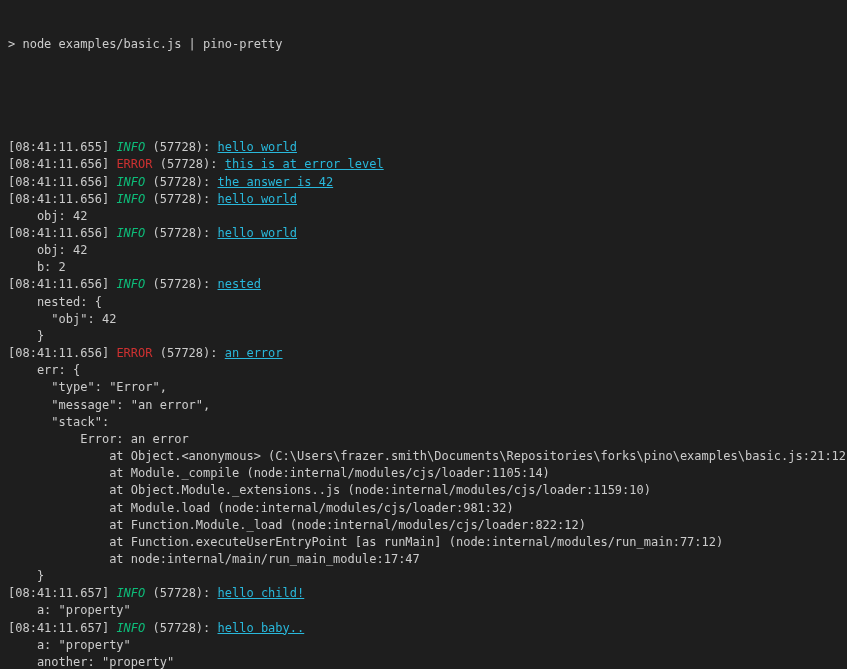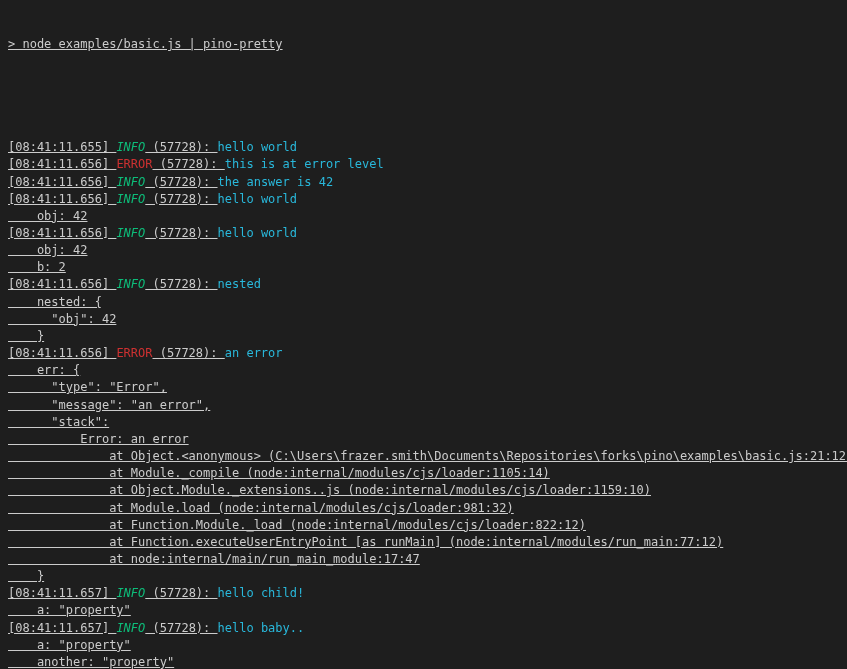--- a/index.html
+++ b/index.html
@@ -19,22 +19,22 @@
     padding: 2px 0 0 8px;
     background: var(--bg, #1e1e1e);
     color: var(--fg, #cccccc);
     font-family: "DejaVu Sans Mono", "Liberation Mono", monospace;
     font-size: 12px;
     line-height: 17.15px;
     white-space: pre;
     overflow: hidden;
   }
   .line { min-height: 17.15px; }
-  .fg        { color: var(--fg, #cccccc); text-decoration: underline; }
-  .msg       { color: var(--c-msg, #29b8db); }
+  .fg        { color: var(--fg, #cccccc); }
+  .msg       { color: var(--c-msg, #29b8db); text-decoration: underline; }
   .lvl-info  { color: var(--c-info, #0dbc79); font-style: italic; }
   .lvl-error { color: var(--c-error, #cd3131); }
 </style>
 </head>
 <body>
 
 <div class="terminal">
   <div class="line"><span class="fg">&gt; node examples/basic.js | pino-pretty</span></div>
   <div class="line"></div>
   <div id="log-output"><div class="line"><span class="fg">[08:41:11.655] </span><span class="lvl-info">INFO</span><span class="fg"> (57728): </span><span class="msg">hello world</span></div><div class="line"><span class="fg">[08:41:11.656] </span><span class="lvl-error">ERROR</span><span class="fg"> (57728): </span><span class="msg">this is at error level</span></div><div class="line"><span class="fg">[08:41:11.656] </span><span class="lvl-info">INFO</span><span class="fg"> (57728): </span><span class="msg">the answer is 42</span></div><div class="line"><span class="fg">[08:41:11.656] </span><span class="lvl-info">INFO</span><span class="fg"> (57728): </span><span class="msg">hello world</span></div><div class="line"><span class="fg">    obj: 42</span></div><div class="line"><span class="fg">[08:41:11.656] </span><span class="lvl-info">INFO</span><span class="fg"> (57728): </span><span class="msg">hello world</span></div><div class="line"><span class="fg">    obj: 42</span></div><div class="line"><span class="fg">    b: 2</span></div><div class="line"><span class="fg">[08:41:11.656] </span><span class="lvl-info">INFO</span><span class="fg"> (57728): </span><span class="msg">nested</span></div><div class="line"><span class="fg">    nested: {</span></div><div class="line"><span class="fg">      "obj": 42</span></div><div class="line"><span class="fg">    }</span></div><div class="line"><span class="fg">[08:41:11.656] </span><span class="lvl-error">ERROR</span><span class="fg"> (57728): </span><span class="msg">an error</span></div><div class="line"><span class="fg">    err: {</span></div><div class="line"><span class="fg">      "type": "Error",</span></div><div class="line"><span class="fg">      "message": "an error",</span></div><div class="line"><span class="fg">      "stack":</span></div><div class="line"><span class="fg">          Error: an error</span></div><div class="line"><span class="fg">              at Object.&lt;anonymous&gt; (C:\Users\frazer.smith\Documents\Repositories\forks\pino\examples\basic.js:21:12)</span></div><div class="line"><span class="fg">              at Module._compile (node:internal/modules/cjs/loader:1105:14)</span></div><div class="line"><span class="fg">              at Object.Module._extensions..js (node:internal/modules/cjs/loader:1159:10)</span></div><div class="line"><span class="fg">              at Module.load (node:internal/modules/cjs/loader:981:32)</span></div><div class="line"><span class="fg">              at Function.Module._load (node:internal/modules/cjs/loader:822:12)</span></div><div class="line"><span class="fg">              at Function.executeUserEntryPoint [as runMain] (node:internal/modules/run_main:77:12)</span></div><div class="line"><span class="fg">              at node:internal/main/run_main_module:17:47</span></div><div class="line"><span class="fg">    }</span></div><div class="line"><span class="fg">[08:41:11.657] </span><span class="lvl-info">INFO</span><span class="fg"> (57728): </span><span class="msg">hello child!</span></div><div class="line"><span class="fg">    a: "property"</span></div><div class="line"><span class="fg">[08:41:11.657] </span><span class="lvl-info">INFO</span><span class="fg"> (57728): </span><span class="msg">hello baby..</span></div><div class="line"><span class="fg">    a: "property"</span></div><div class="line"><span class="fg">    another: "property"</span></div></div>

